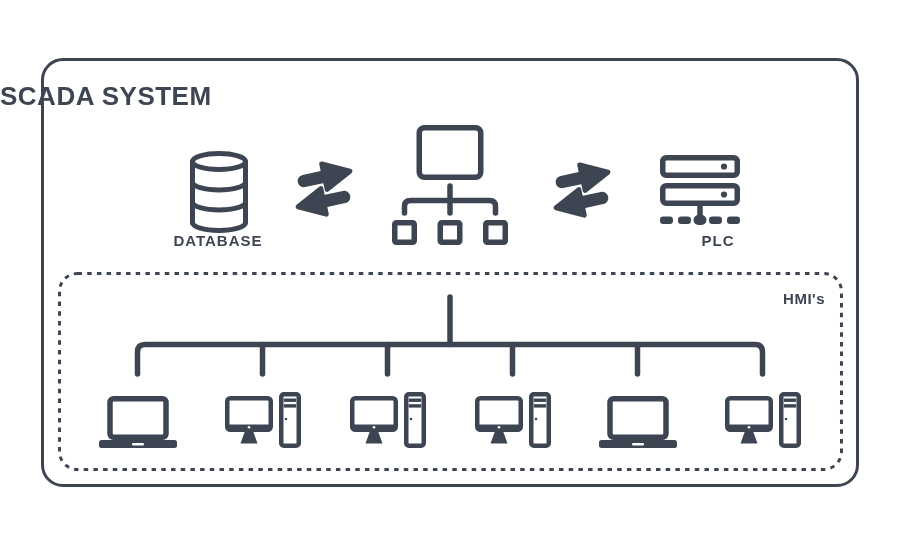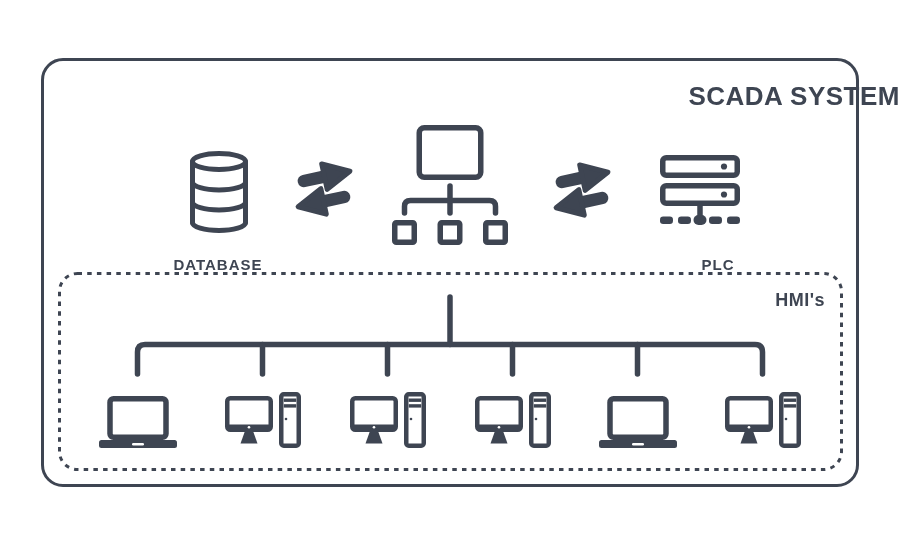--- a/index.html
+++ b/index.html
@@ -8,33 +8,33 @@
     position: relative; width: 900px; height: 550px;
     background: var(--bg); overflow: hidden;
     font-family: "Liberation Sans", sans-serif; color: var(--ink);
   }
   .outer-box {
     position: absolute; left: 41px; top: 58px; width: 812px; height: 423px;
     border: 3px solid var(--ink); border-radius: 22px; background: var(--bg);
   }
   .diagram-title {
     position: absolute; left: 0; top: 81px; width: 900px;
-    text-align: right; font-size: 26px; font-weight: bold;
+    text-align: left; font-size: 26px; font-weight: bold;
     letter-spacing: 0.5px; color: var(--ink);
   }
   .abs { position: absolute; }
   .node-label {
     position: absolute; text-align: center; font-weight: bold;
-    font-size: 15px; letter-spacing: 1px; color: var(--ink); margin-top: 24px;
+    font-size: 15px; letter-spacing: 1px; color: var(--ink);
   }
   .arrow-svg { position: absolute; transform: rotate(-12deg); }
   .hmi-box { position: absolute; left: 58px; top: 272px; width: 785px; height: 199px; }
   .hmi-label {
     position: absolute; right: 18px; top: 18px;
-    font-size: 18px; font-weight: bold; letter-spacing: 0.5px; color: var(--ink);
+    font-size: 15px; font-weight: bold; letter-spacing: 0.5px; color: var(--ink);
   }
   .device { position: absolute; top: 120px; transform: translateX(-50%); }
   .hidden-defs { position: absolute; width: 0; height: 0; overflow: hidden; }
   svg { display: block; }
 </style>
 </head>
 <body>
 
 <svg class="hidden-defs" aria-hidden="true">
   <defs>

